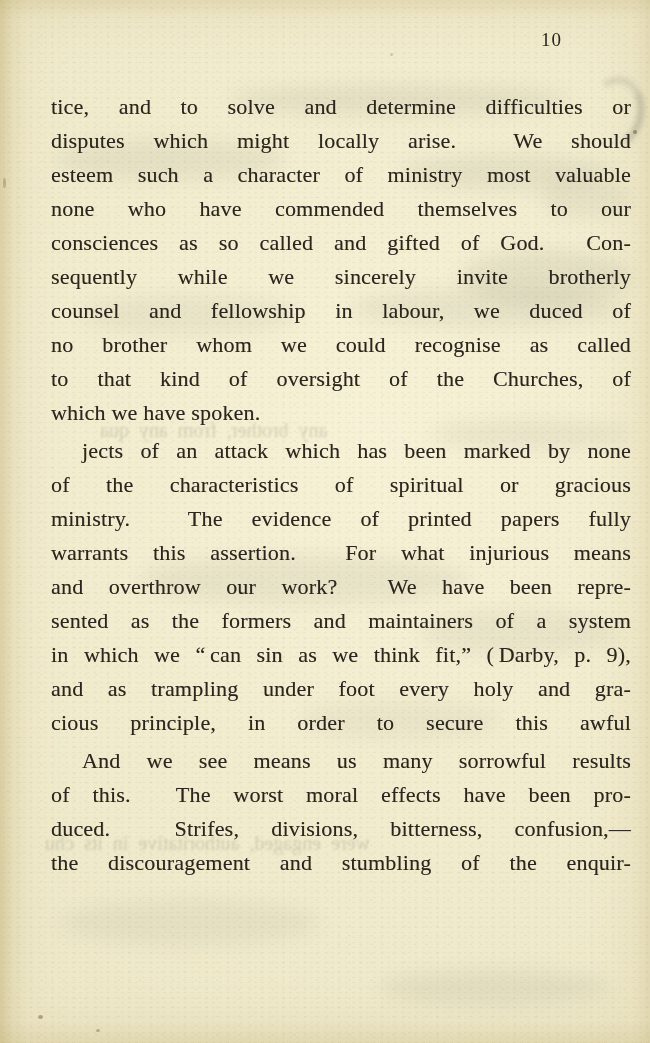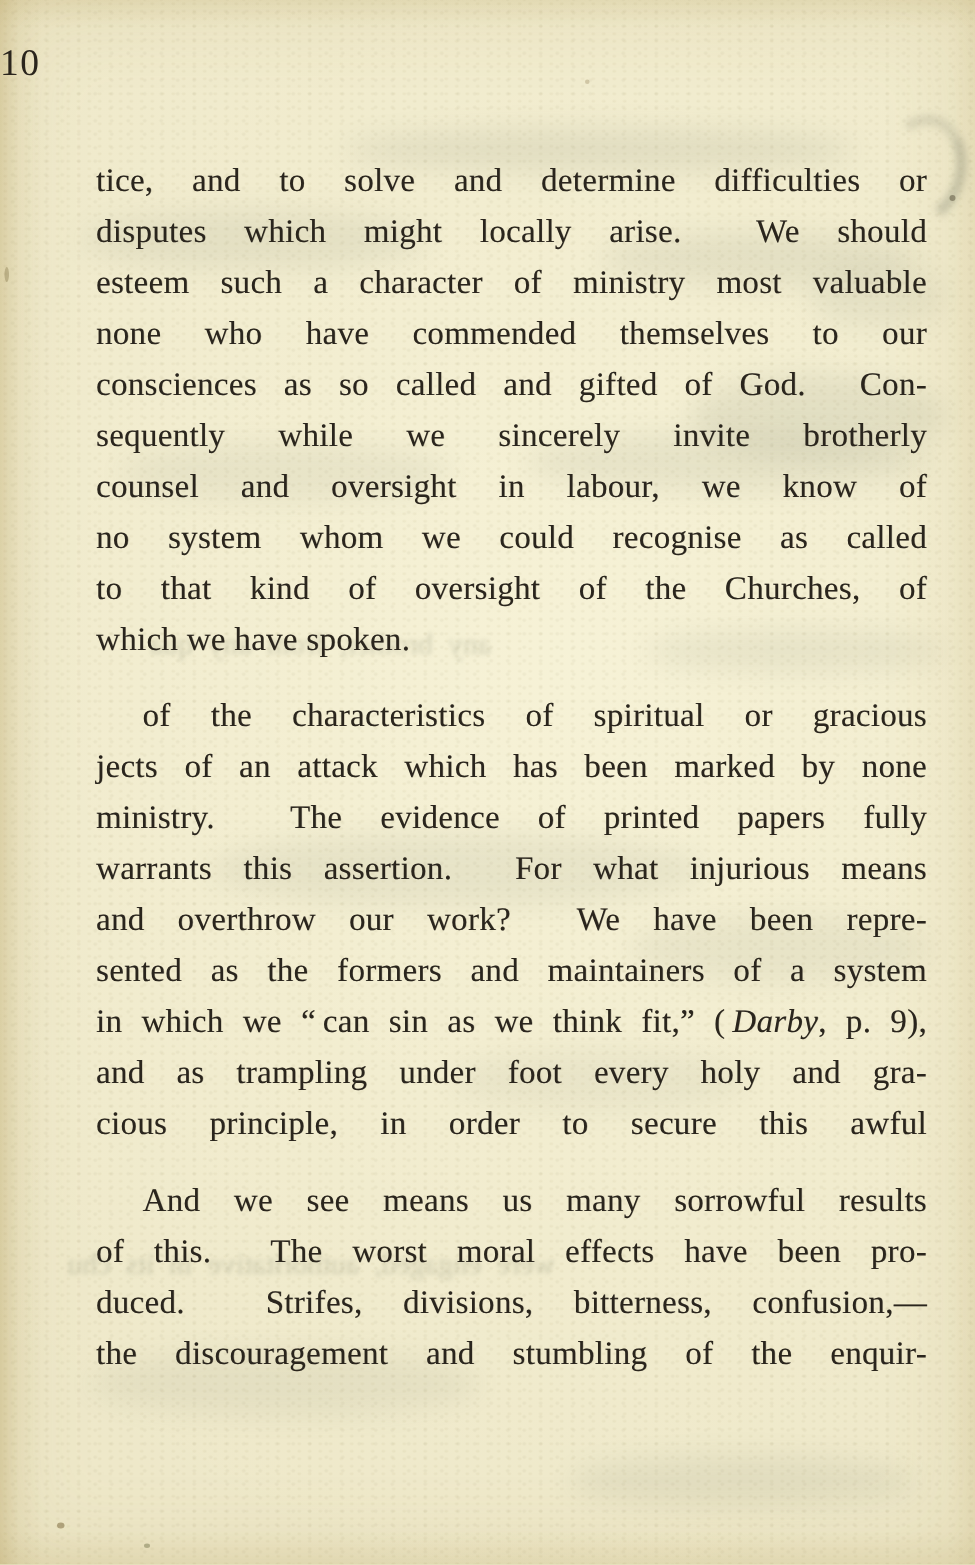--- a/index.html
+++ b/index.html
@@ -33,46 +33,46 @@
       radial-gradient(rgba(130,110,45,0.06) 1px, transparent 1.6px),
       radial-gradient(rgba(90,80,40,0.05) 1px, transparent 1.6px);
     background-size: 7px 5px, 11px 9px;
     background-position: 0 0, 3px 4px;
     pointer-events: none;
   }
 
   .page-number {
     position: absolute;
     top: 29px; left: 0; width: 562px;
-    text-align: left;
-    font-size: 25px;
+    text-align: right;
+    font-size: 19px;
     letter-spacing: 1px;
   }
 
   .text-block {
     position: absolute;
     top: 86px; left: 47px; width: 588px;
     font-size: 22px;
     line-height: 34px;
     letter-spacing: 0.2px;
   }
 
-  .para { margin: 17px; }
+  .para { margin: 4px; }
   .para.indent > .line:first-child { text-indent: 31px; }
 
   .line {
     text-align: justify;
     text-align-last: justify;
     text-justify: inter-word;
     height: 34px;
     overflow: visible;
     text-shadow: 0.3px 0.3px 0.3px rgba(42,37,29,0.35);
   }
   .line.last { text-align-last: left; }
-  .it { font-style: italic; }
+  .it { }
 
   
   .ghost {
     position: absolute;
     transform: scaleX(-1);
     color: var(--ghost);
     opacity: 0.34;
     filter: blur(1.3px);
     font-size: 20px;
     white-space: nowrap;
@@ -136,28 +136,28 @@
 
   <div class="page-number">10</div>
   <div class="text-block">
       <div class="para">
         <div class="line"><span>tice, and to solve and determine difficulties or</span></div>
         <div class="line"><span>disputes which might locally arise.&nbsp; We should</span></div>
         <div class="line"><span>esteem such a character of ministry most valuable</span></div>
         <div class="line"><span>none who have commended themselves to our</span></div>
         <div class="line"><span>consciences as so called and gifted of God.&nbsp; Con-</span></div>
         <div class="line"><span>sequently while we sincerely invite brotherly</span></div>
-        <div class="line"><span>counsel and oversight in labour, we know of</span></div>
-        <div class="line"><span>no system whom we could recognise as called</span></div>
+        <div class="line"><span>counsel and fellowship in labour, we duced of</span></div>
+        <div class="line"><span>no brother whom we could recognise as called</span></div>
         <div class="line"><span>to that kind of oversight of the Churches, of</span></div>
         <div class="line last"><span>which we have spoken.</span></div>
       </div>
       <div class="para indent">
+        <div class="line"><span>jects of an attack which has been marked by none</span></div>
         <div class="line"><span>of the characteristics of spiritual or gracious</span></div>
-        <div class="line"><span>jects of an attack which has been marked by none</span></div>
         <div class="line"><span>ministry.&nbsp; The evidence of printed papers fully</span></div>
         <div class="line"><span>warrants this assertion.&nbsp; For what injurious means</span></div>
         <div class="line"><span>and overthrow our work?&nbsp; We have been repre-</span></div>
         <div class="line"><span>sented as the formers and maintainers of a system</span></div>
         <div class="line"><span>in which we “ can sin as we think fit,” ( </span><span class="it">Darby</span><span>, p. 9),</span></div>
         <div class="line"><span>and as trampling under foot every holy and gra-</span></div>
         <div class="line"><span>cious principle, in order to secure this awful</span></div>
       </div>
       <div class="para indent">
         <div class="line"><span>And we see means us many sorrowful results</span></div>

